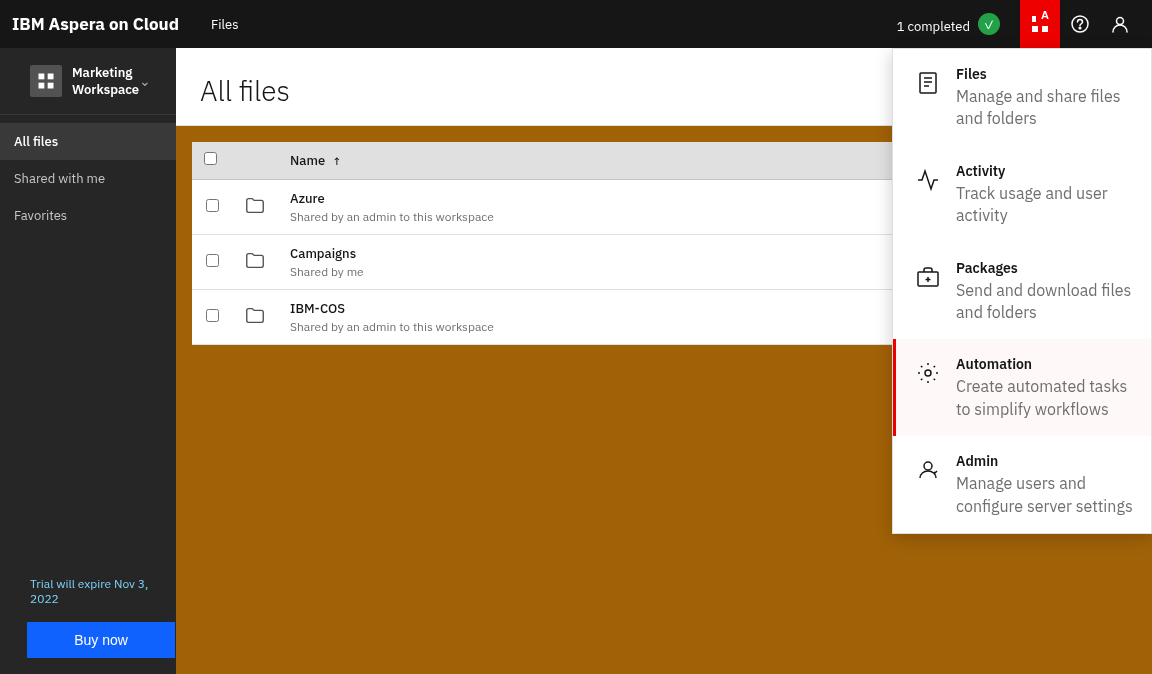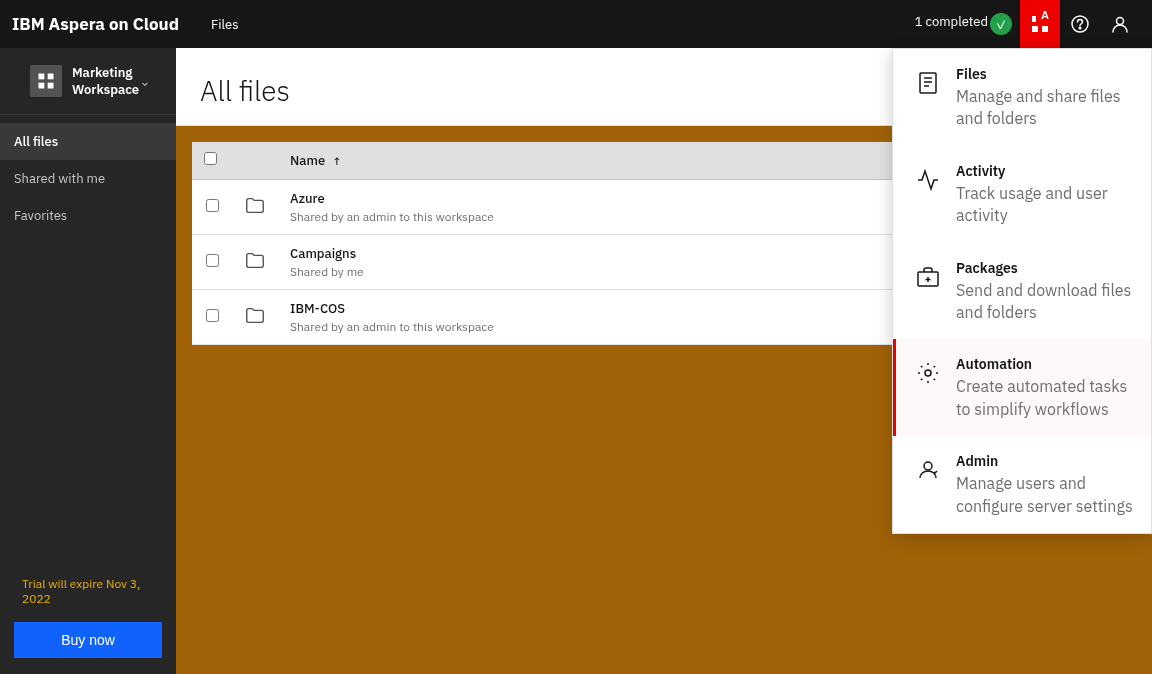--- a/index.html
+++ b/index.html
@@ -27,23 +27,23 @@
     .topbar-files {
       font-size: 13px;
       color: #fff;
       padding: 0 8px;
     }
     .topbar-spacer { flex: 1; }
     .topbar-completed {
       font-size: 13px;
       color: #fff;
       display: flex;
-      align-items: flex-start;
-      gap: 2px;
-      margin-right: 8px;
+      align-items: flex-end;
+      gap: 8px;
+      margin-right: 20px;
     }
     .completed-badge {
       background: #24a148;
       color: #fff;
       border-radius: 50%;
       width: 22px;
       height: 22px;
       display: flex;
       align-items: center;
       justify-content: center;
@@ -147,26 +147,27 @@
     }
     .sidebar-nav-item.active {
       background: #393939;
       color: #fff;
       font-weight: 500;
     }
 
     .sidebar-trial {
       padding: 12px 22px;
       font-size: 12px;
-      color: #eab308;
+      color: #7dd3fc;
+      margin-left: 8px;
     }
     .buy-now-btn {
       display: block;
       width: calc(100% - 28px);
-      margin: 4px 14px 16px;
+      margin: 4px 27px 16px;
       background: #0f62fe;
       color: #fff;
       border: none;
       padding: 10px 0;
       font-size: 14px;
       cursor: pointer;
       text-align: center;
       border-radius: 0;
     }
 

